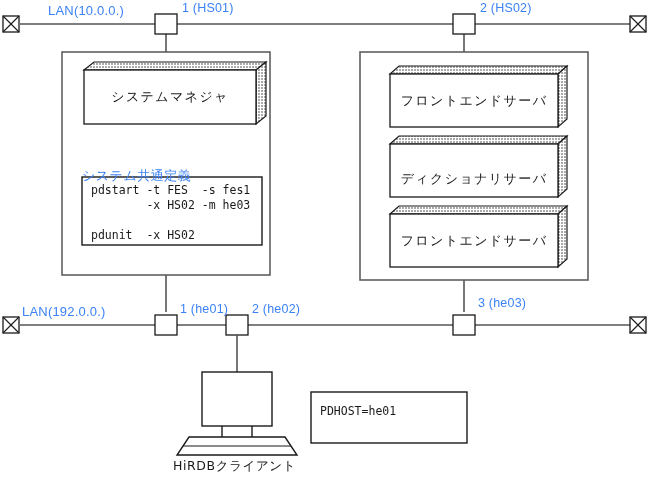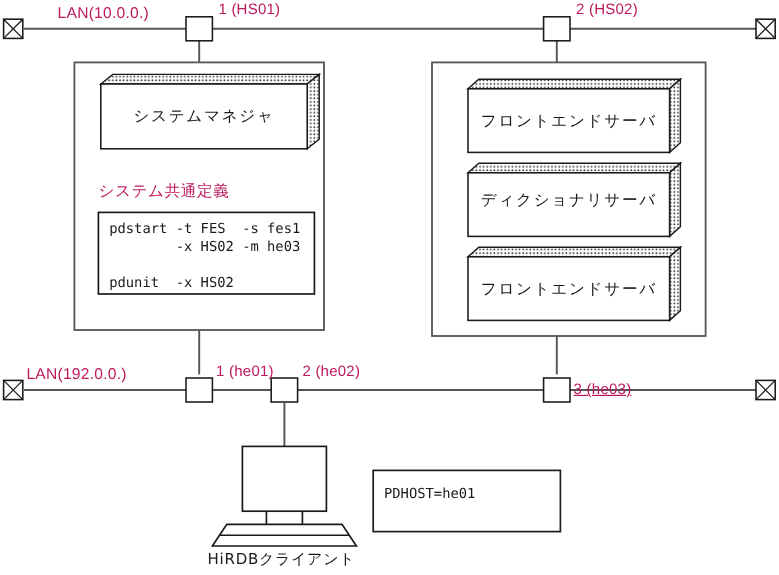--- a/index.html
+++ b/index.html
@@ -24,27 +24,27 @@
   svg.layer {
     position: absolute;
     left: 0; top: 0;
     width: 649px;
     height: 479px;
   }
   .lbl {
     position: absolute;
     white-space: pre;
     font-family: "Liberation Sans", "DejaVu Sans", sans-serif;
-    color: #be185d;
+    color: #3b82f6;
     line-height: 1;
     text-align: center;
   }
   .lan-label { font-size: 13px; letter-spacing: 0.2px; }
   .node-label { font-size: 12.5px; letter-spacing: 0.2px; }
-  .jp-label { font-size: 13px; font-family: "DejaVu Sans", sans-serif; letter-spacing: 0.5px; }
+  .jp-label { font-size: 13px; font-family: "DejaVu Sans", sans-serif; letter-spacing: 0.5px; margin-top: 16px; }
   .box3d-text {
     position: absolute;
     display: flex;
     align-items: center;
     justify-content: center;
     font-family: Liberation Mono, monospace;
     font-size: 13px;
     letter-spacing: 1.4px;
     color: #1a1a1a;
     white-space: pre;
@@ -195,30 +195,30 @@
   <div class="box3d-text" style="left:84px; top:70px; width:172px; height:54px;">システムマネジャ</div>
 
   <div class="lbl jp-label" style="left:82px; top:153px;">システム共通定義</div>
 
   <div class="code-text" style="left:91px; top:183px;">pdstart -t FES  -s fes1</div>
   <div class="code-text" style="left:91px; top:198px;">        -x HS02 -m he03</div>
   <div class="code-text" style="left:91px; top:228px;">pdunit  -x HS02</div>
 
   <div class="box3d-text" style="left:390px; top:74px; width:168px; height:53px;">フロントエンドサーバ</div>
 
-  <div class="box3d-text" style="left:390px; top:140px; width:168px; height:53px;">ディクショナリサーバ</div>
+  <div class="box3d-text" style="left:390px; top:152px; width:168px; height:53px;">ディクショナリサーバ</div>
 
   <div class="box3d-text" style="left:390px; top:214px; width:168px; height:53px;">フロントエンドサーバ</div>
 
   <div class="lbl lan-label" style="left:22px; top:305px;">LAN(192.0.0.)</div>
 
   <div class="lbl node-label" style="left:180px; top:303px;">1 (he01)</div>
 
   <div class="lbl node-label" style="left:252px; top:303px;">2 (he02)</div>
 
-  <div class="lbl node-label" style="left:478px; top:318px;text-decoration:underline;">3 (he03)</div>
+  <div class="lbl node-label" style="left:478px; top:297px;">3 (he03)</div>
 
   <div class="client-caption" style="left:173px; top:458px;text-align:center;">HiRDBクライアント</div>
 
 
   <div class="code-text" style="left:320px; top:404px;">PDHOST=he01</div>
 
 </div>
 
 </body></html>

